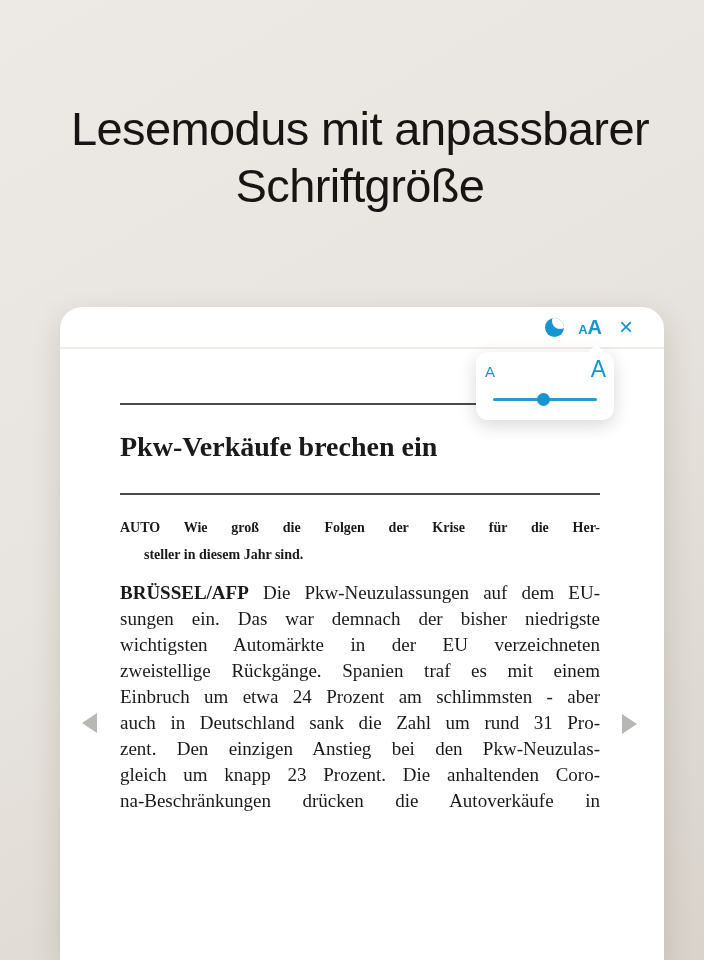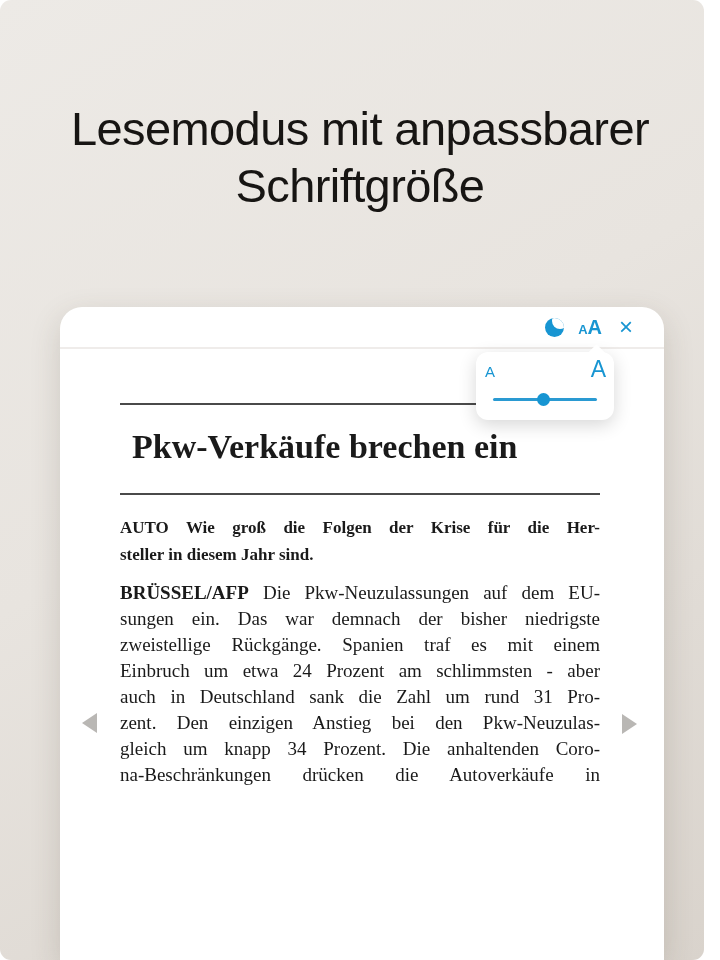--- a/index.html
+++ b/index.html
@@ -1,20 +1,19 @@
 <!DOCTYPE html>
 <html><head>
 <meta charset="utf-8">
 <style>
   html,body{margin:0;padding:0;}
   .stage{
     position:relative;width:704px;height:960px;overflow:hidden;
     background:linear-gradient(150deg,#edeae6 0%,#e8e4df 45%,#d9d3cc 100%);
     font-family:"Liberation Sans",sans-serif;
-    border-radius:11px;
   }
   
   .promo-heading{
     position:absolute;top:100px;left:0;width:720px;
     text-align:center;color:#171513;font-size:47px;line-height:57px;
     font-weight:400;letter-spacing:-0.6px;
   }
   
   .card{
     position:absolute;left:60px;top:307px;width:604px;height:653px;
@@ -51,26 +50,26 @@
   .slider{position:absolute;left:17px;top:40px;width:104px;height:14px;cursor:pointer;}
   .slider .track{position:absolute;left:0;top:6px;width:104px;height:3px;border-radius:2px;background:#2a9ad2;}
   .slider .thumb{position:absolute;left:48%;top:1px;width:13px;height:13px;margin-left:-6px;
     border-radius:50%;background:#1795d2;}
   
   .article{position:absolute;left:60px;top:0;width:480px;
     font-family:"Liberation Serif",serif;color:#1a1a1a;}
   .rule{position:absolute;left:0;width:480px;height:2px;background:#4a4a4a;}
   .rule1{top:96px;}
   .rule2{top:186px;}
-  .headline{position:absolute;top:124px;left:12px;width:480px;
-    font-size:34px;line-height:32px;font-weight:700;}
+  .headline{position:absolute;top:124px;left:0;width:480px;
+    font-size:28px;line-height:32px;font-weight:700;}
   .kicker{position:absolute;top:207px;left:0;width:480px;
-    font-size:17px;line-height:27px;font-weight:700;}
+    font-size:14px;line-height:27px;font-weight:700;}
   .kicker .kline{text-align:justify;text-align-last:justify;}
-  .kicker .kline:last-child{text-align-last:left;}
+  .kicker .kline:last-child{text-align-last:left;margin-left:24px;}
   .body{position:absolute;top:273px;left:0;width:480px;
     font-size:19px;line-height:26px;}
   .bline{margin:0;text-align:justify;text-align-last:justify;}
   .bline b{font-weight:700;}
   
   .arrow{position:absolute;width:0;height:0;cursor:pointer;}
   .arrow-left{left:22px;top:406px;
     border-top:10px solid transparent;border-bottom:10px solid transparent;
     border-right:15px solid #b9b7b4;}
   .arrow-right{left:562px;top:407px;
@@ -108,25 +107,26 @@
       <div class="rule rule2"></div>
 
       <div class="kicker">
         <div class="kline">AUTO Wie groß die Folgen der Krise für die Her-</div>
         <div class="kline">steller in diesem Jahr sind.</div>
       </div>
 
       <div class="body">
         <p class="bline"><b>BRÜSSEL/AFP</b><span> Die Pkw-Neuzulassungen auf dem EU-</span></p>
         <p class="bline">sungen ein. Das war demnach der bisher niedrigste</p>
+        <p class="bline">wichtigsten Automärkte in der EU verzeichneten</p>
         <p class="bline">zweistellige Rückgänge. Spanien traf es mit einem</p>
         <p class="bline">Einbruch um etwa 24 Prozent am schlimmsten - aber</p>
         <p class="bline">auch in Deutschland sank die Zahl um rund 31 Pro-</p>
         <p class="bline">zent. Den einzigen Anstieg bei den Pkw-Neuzulas-</p>
-        <p class="bline">gleich um knapp 34 Prozent. Die anhaltenden Coro-</p>
+        <p class="bline">gleich um knapp 23 Prozent. Die anhaltenden Coro-</p>
         <p class="bline">na-Beschränkungen drücken die Autoverkäufe in</p>
       </div>
     </div>
 
     <div class="arrow arrow-left"></div>
     <div class="arrow arrow-right"></div>
   </div>
 
   <div class="popover">
     <div class="tail"></div>

